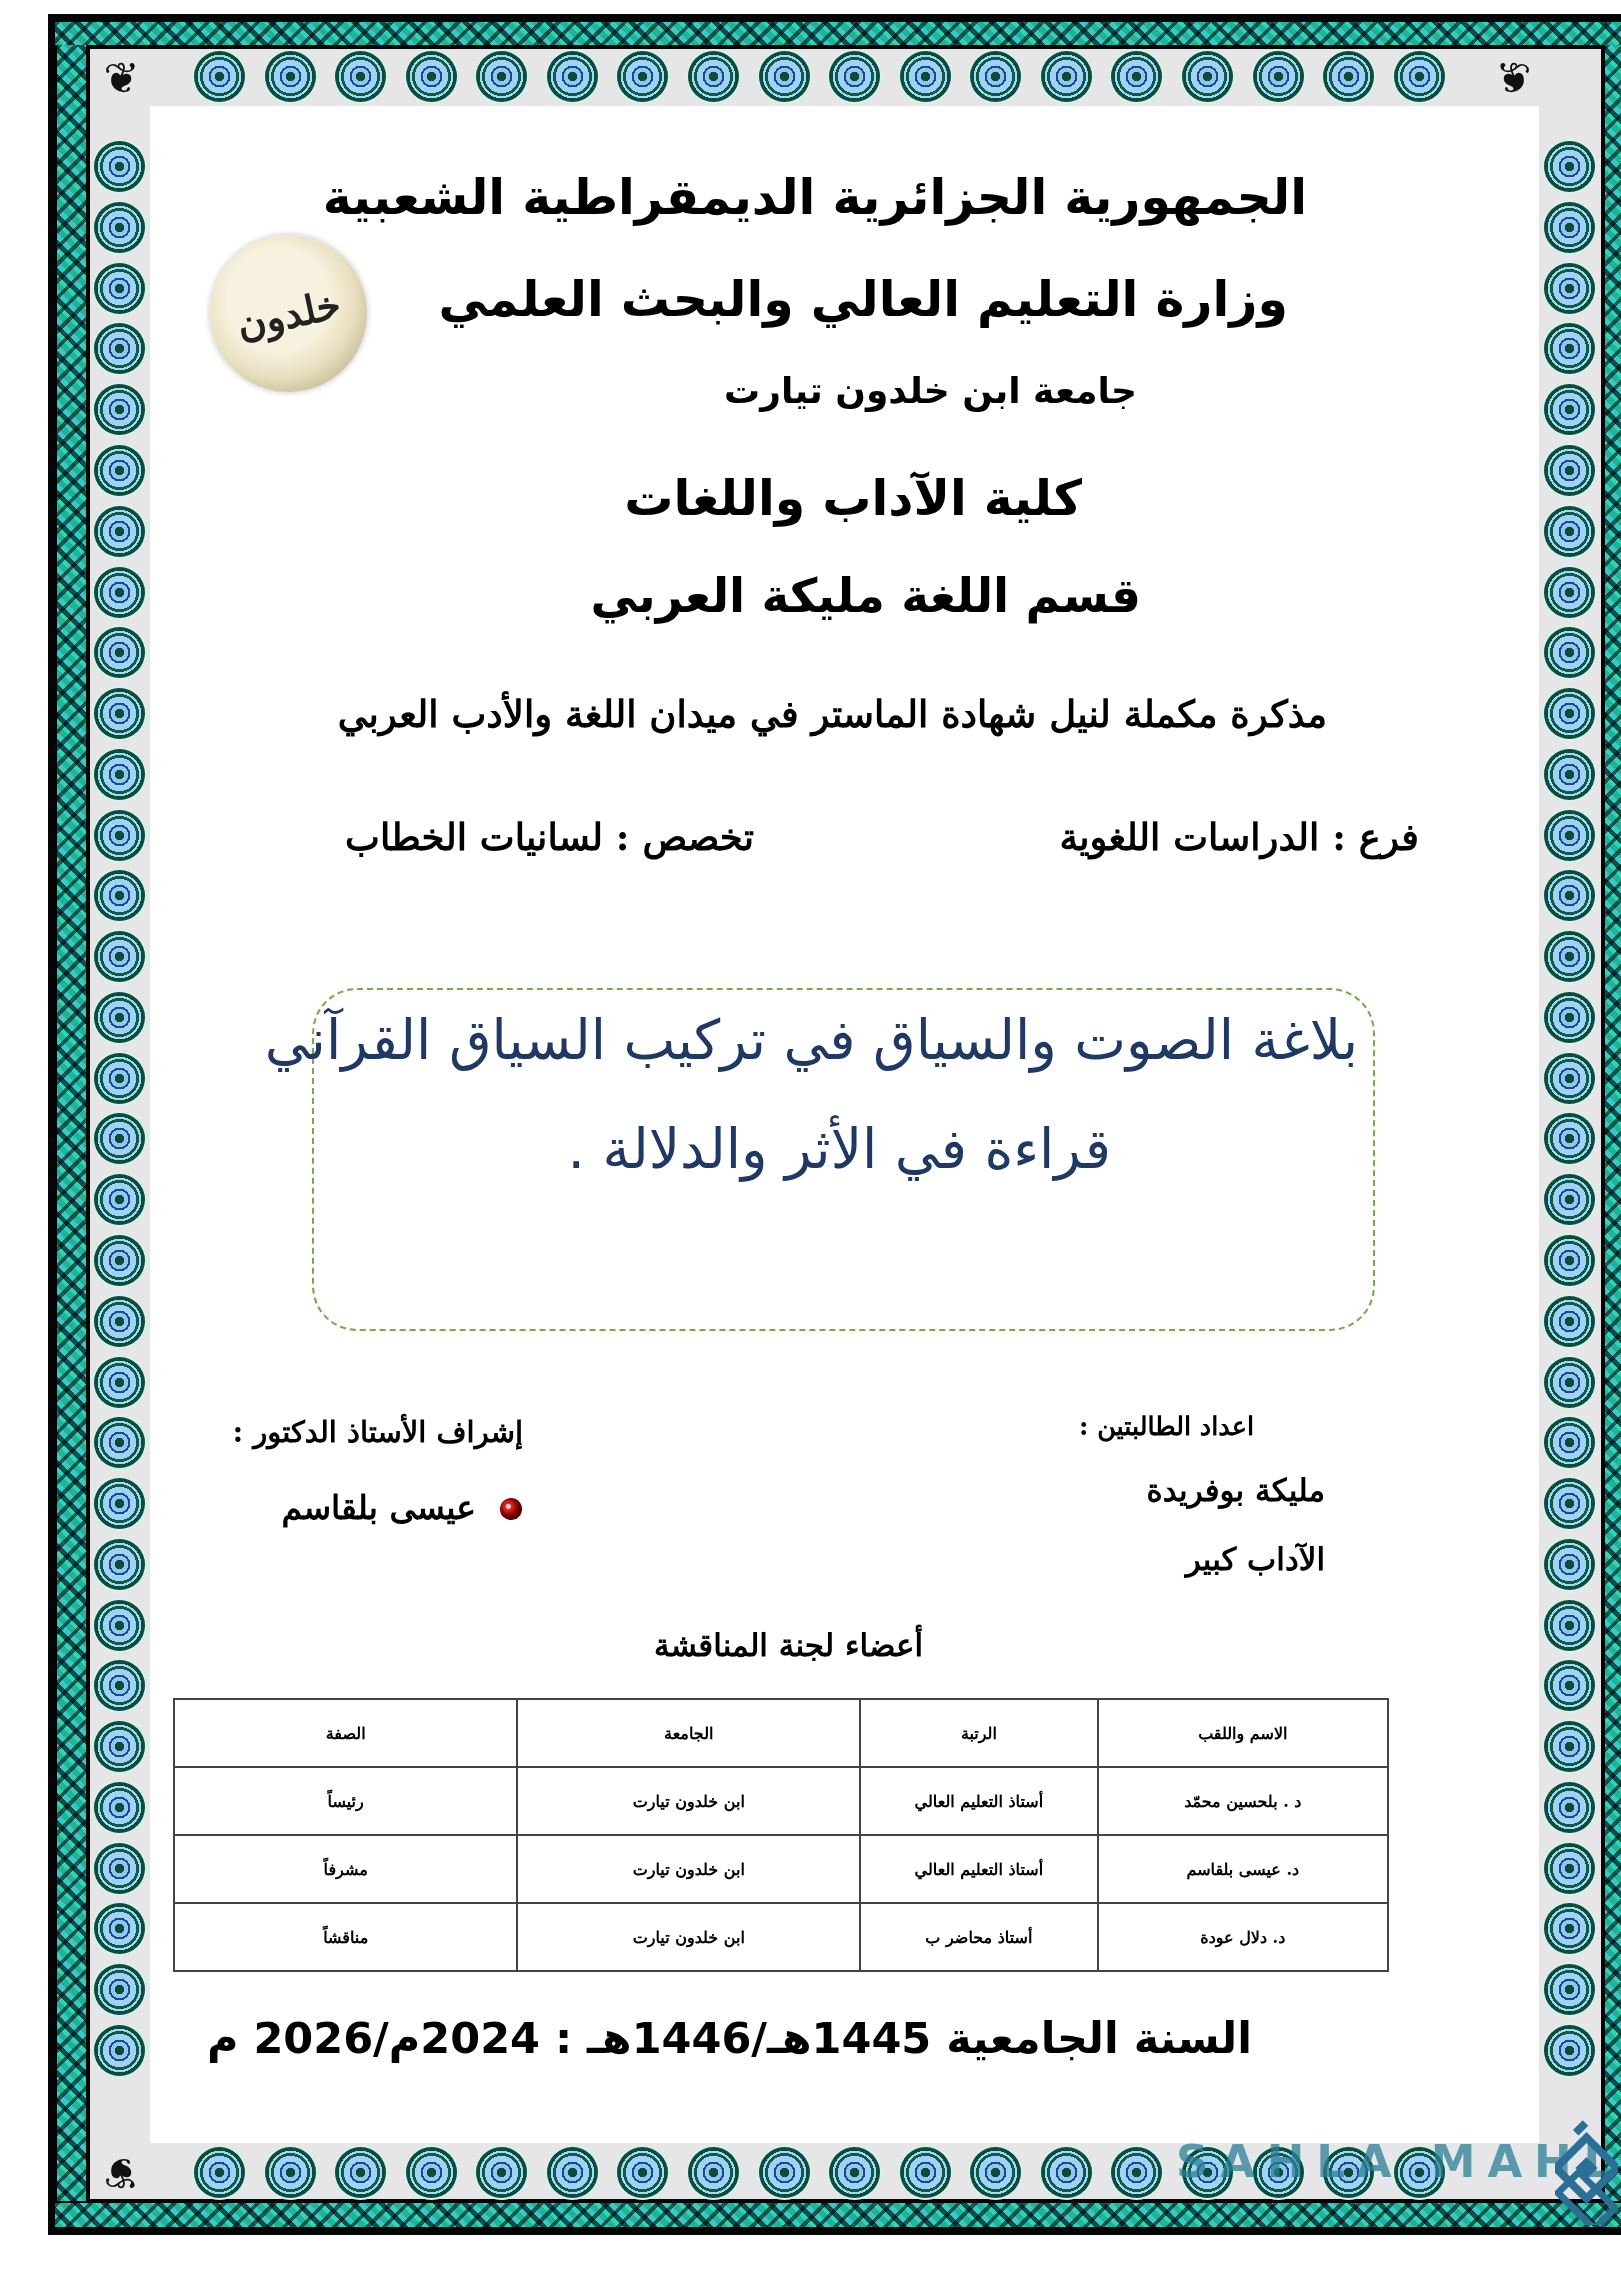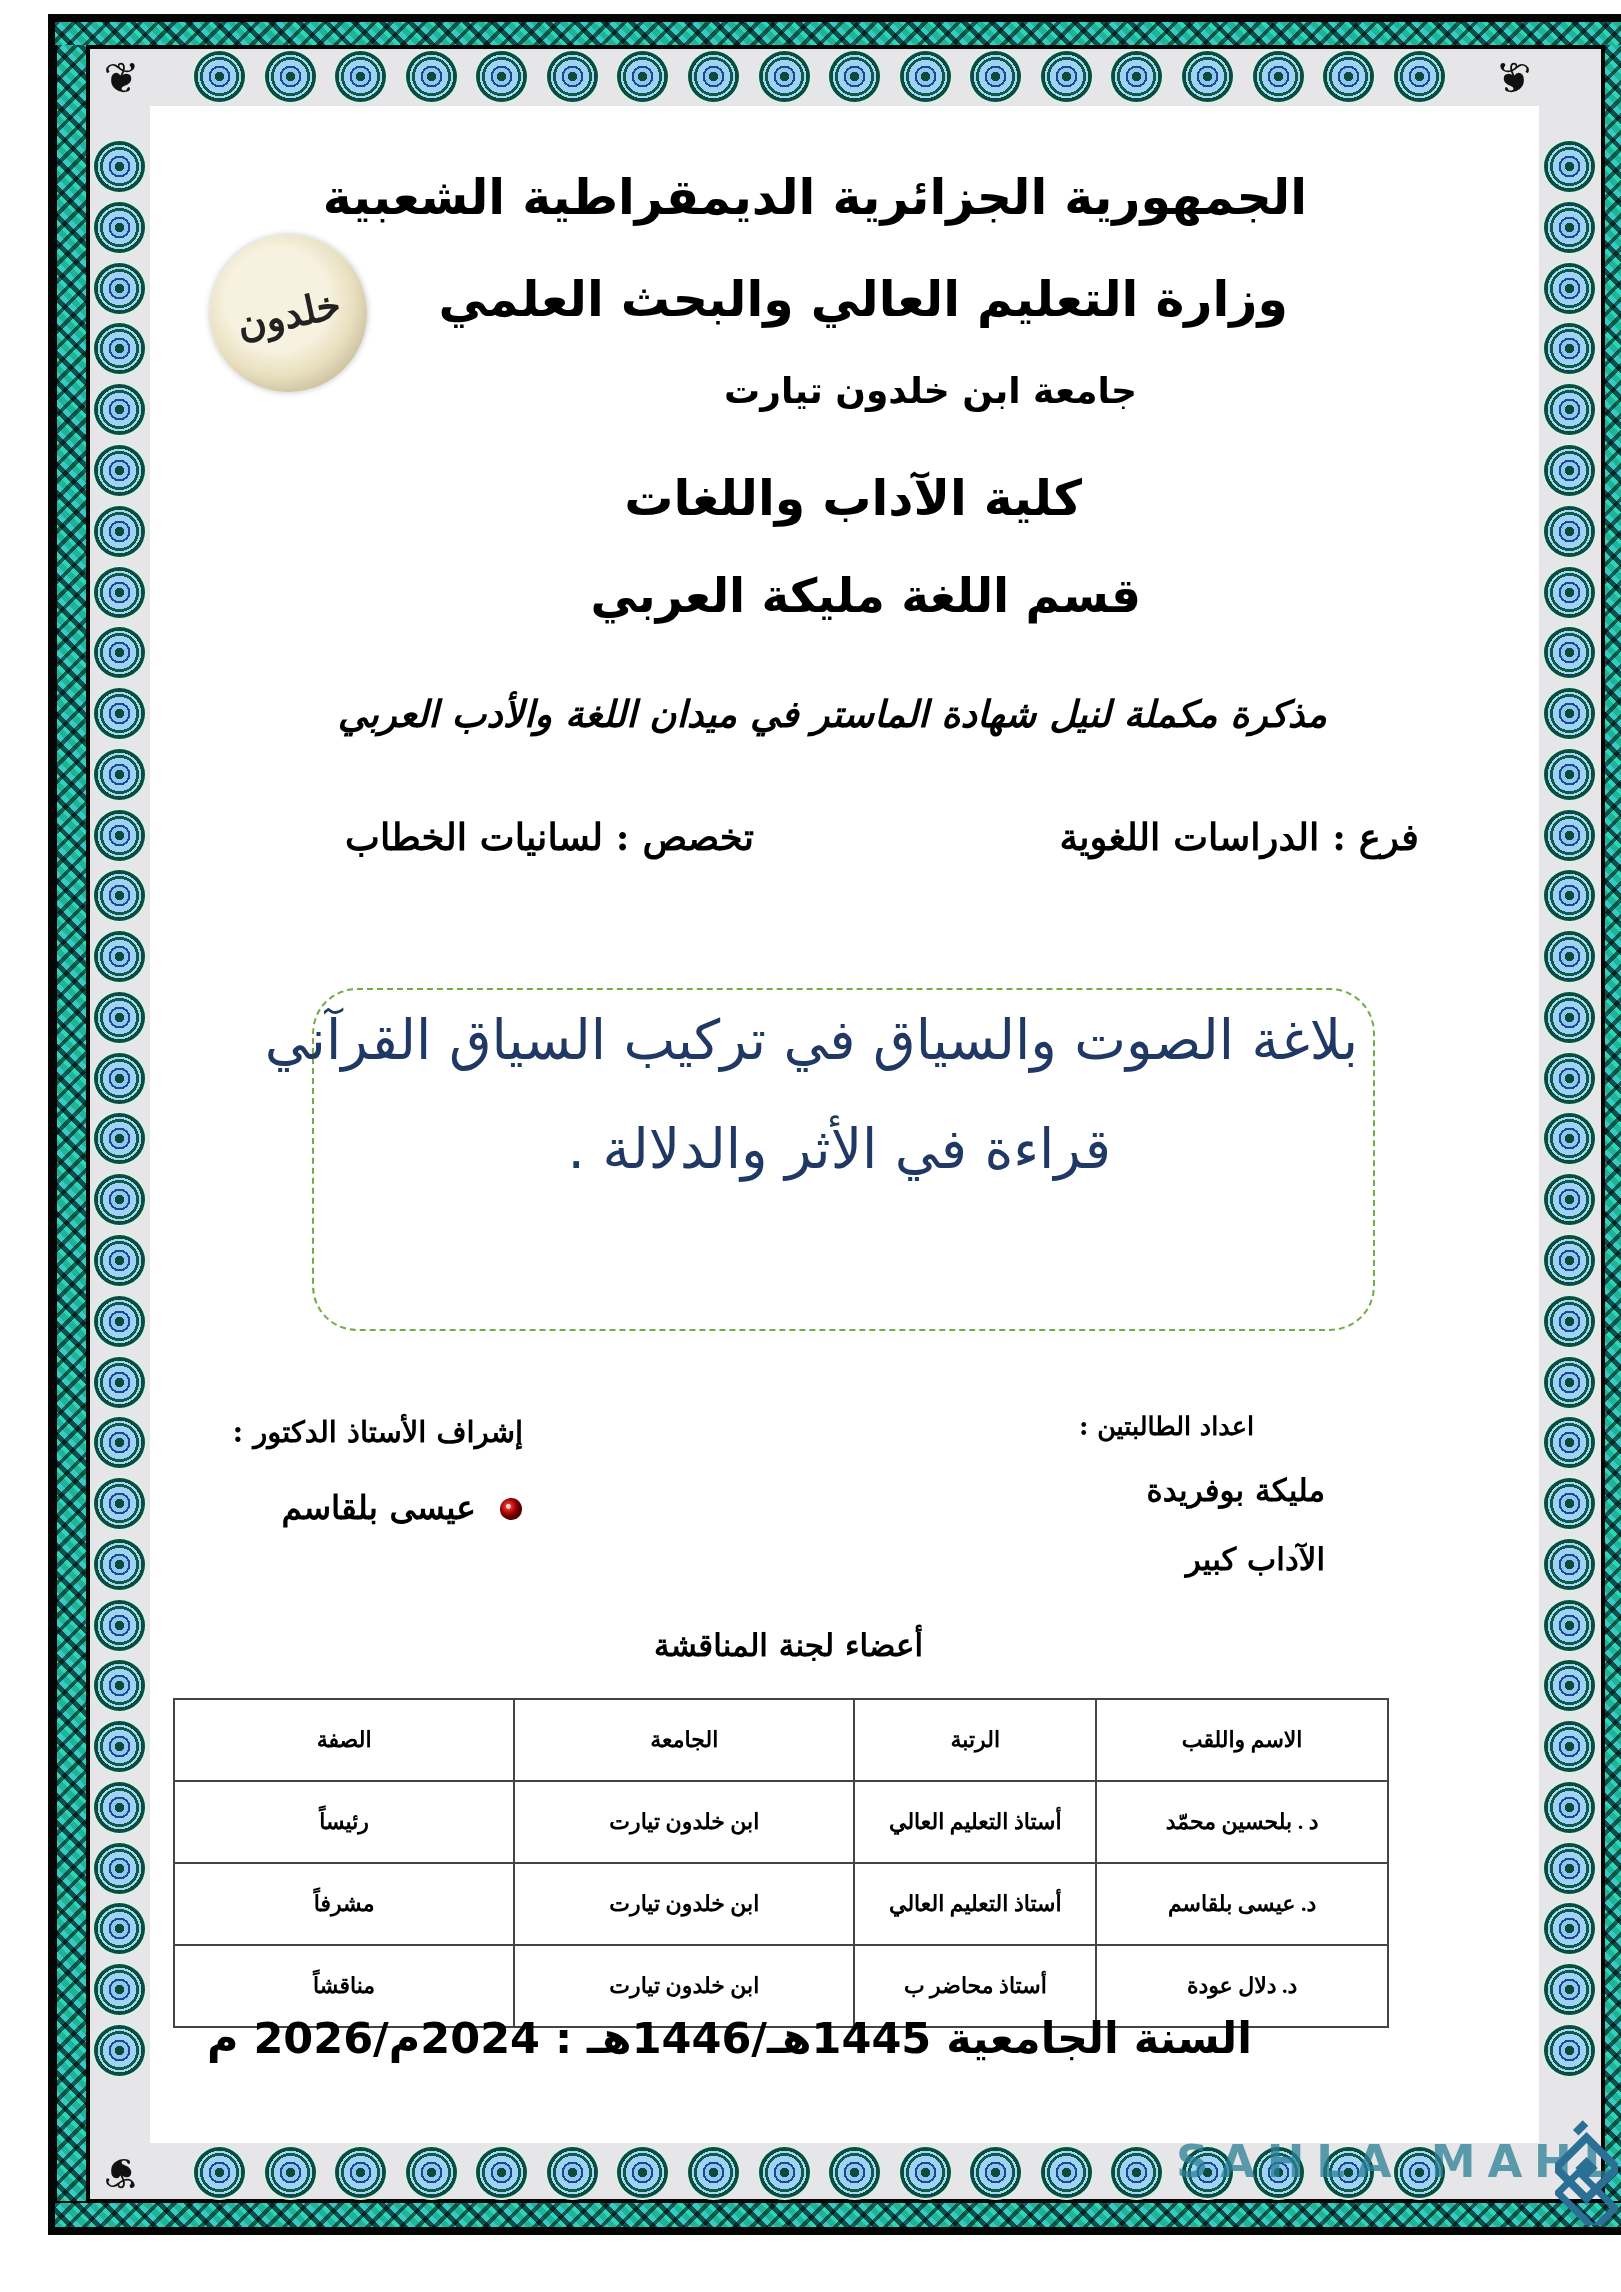--- a/index.html
+++ b/index.html
@@ -53,21 +53,21 @@
   
   .hline {
     position: absolute; direction: rtl; white-space: nowrap; font-weight: bold;
     font-family: "DejaVu Sans", sans-serif;
   }
   .h1 { right: 314px; top: 169px; font-size: 49px; }
   .h2 { right: 333px; top: 271px; font-size: 49px; }
   .h3 { right: 484px; top: 370px; font-size: 36px; }
   .h4 { right: 539px; top: 470px; font-size: 49px; }
   .h5 { right: 480px; top: 568px; font-size: 47px; }
-  .memo { right: 294px; top: 692px; font-size: 37px; font-family: "DejaVu Serif", serif; font-style: italic; }
+  .memo { right: 294px; top: 692px; font-size: 37px; font-family: "DejaVu Serif", serif; }
   .branch { right: 202px; top: 815px; font-size: 37px; font-family: "DejaVu Serif", serif; }
   .spec { right: 867px; top: 815px; font-size: 37px; font-family: "DejaVu Serif", serif; }
   
   .title-box {
     position: absolute; left: 312px; top: 988px; width: 1063px; height: 343px;
     border: 2.9px dashed #70ad47; border-radius: 45px; box-sizing: border-box;
   }
   .title-line {
     position: absolute; direction: rtl; white-space: nowrap; font-weight: normal;
     color: #1f3864; font-family: "DejaVu Sans", sans-serif;
@@ -89,23 +89,22 @@
     background: radial-gradient(circle at 38% 38%, #ffd0d0 0 2px, #e03030 2.9px, #a00000 7.8px, #5a0000 10.8px);
   }
   .committee-title { right: 698px; top: 1627px; font-size: 31px; }
   
   .committee-table {
     position: absolute; left: 173px; top: 1698px; width: 1216px;
     border-collapse: collapse; direction: rtl;
     font-family: "DejaVu Serif", serif; font-weight: bold;
   }
   .committee-table td, .committee-table th {
-    border: 2px solid #444; height: 48px; text-align: center; font-size: 22px; padding: 16px;
+    border: 2px solid #444; height: 48px; text-align: center; font-size: 16px; padding: 9px;
     font-weight: bold;
-    font-family: Liberation Serif, serif;
   }
   .col-name { width: 289px; }
   .col-rank { width: 232px; }
   .col-univ { width: 346px; }
   .col-role { width: 347px; }
   
   .year { right: 369px; top: 2013px; font-size: 43px; font-family: "DejaVu Sans", sans-serif; }
   
   .wm-text {
     position: absolute; left: 1176px; top: 2135px; font-size: 45px; letter-spacing: 11.8px;

